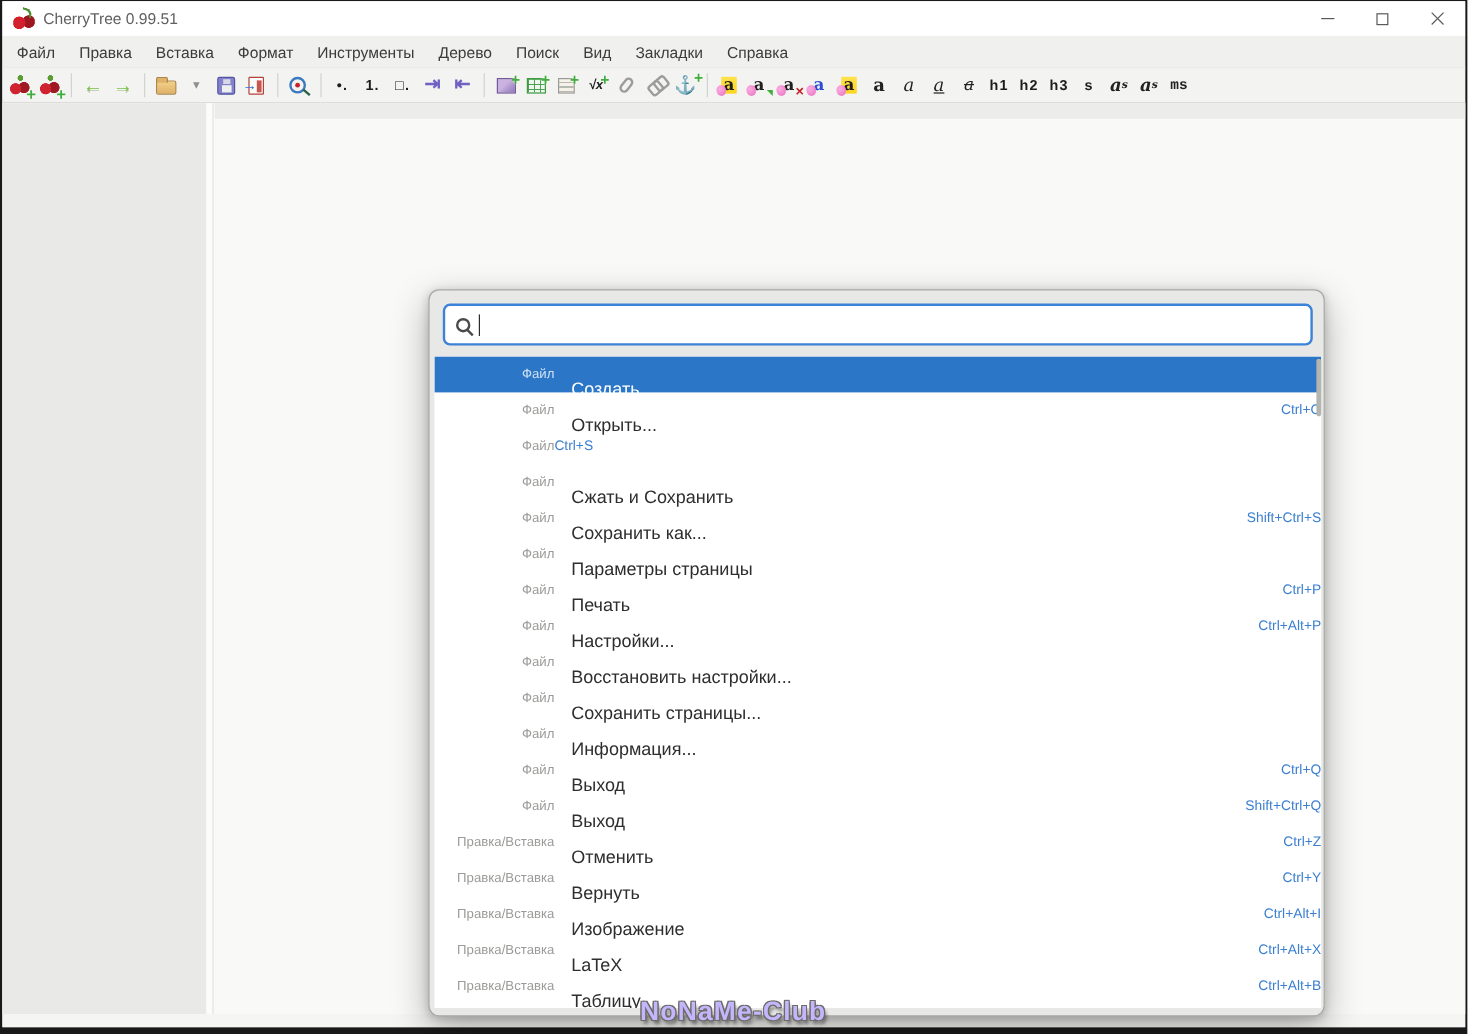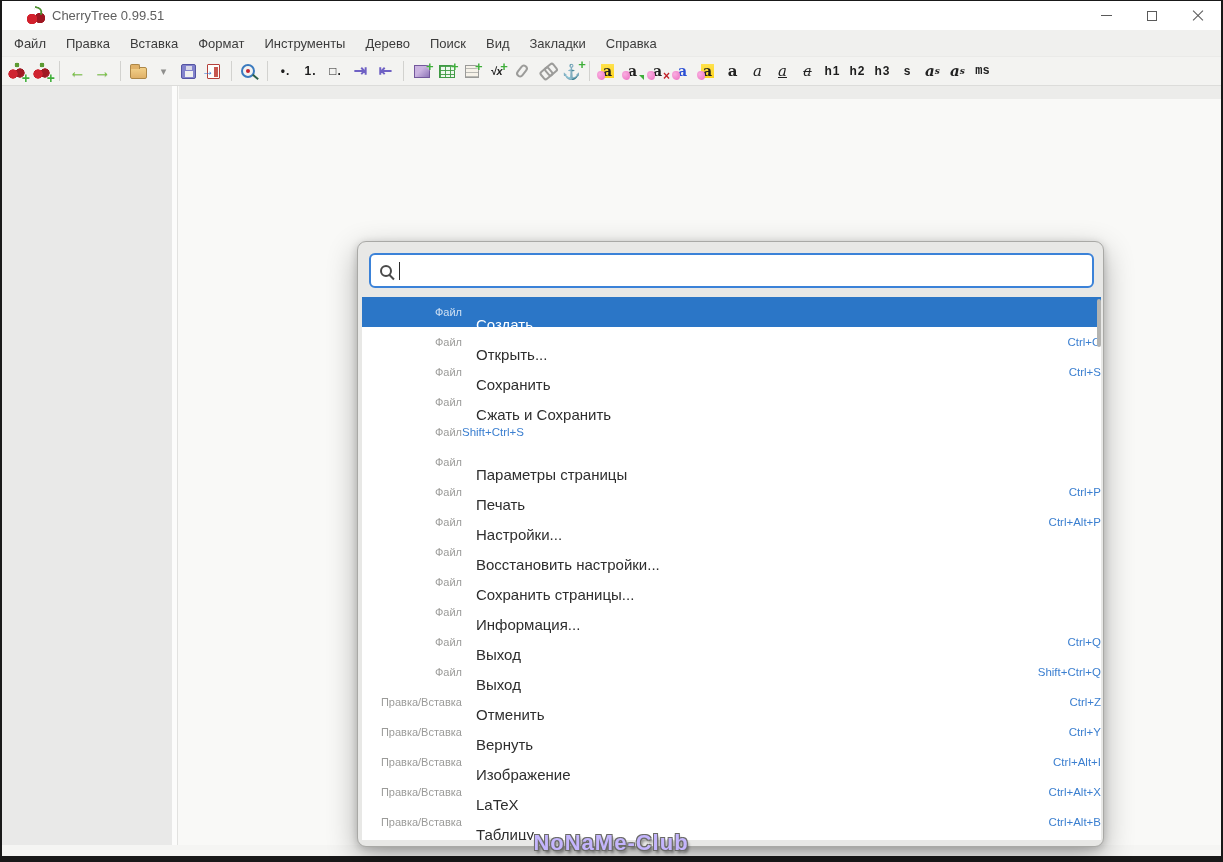--- a/index.html
+++ b/index.html
@@ -3,21 +3,21 @@
 <meta charset="utf-8">
 <style>
   * { margin:0; padding:0; box-sizing:border-box; }
   html,body { width:1223px; height:862px; overflow:hidden;
     font-family:"Liberation Sans", sans-serif; }
   .screen { position:relative; width:1223px; height:862px; background:#191919; }
   .window { position:absolute; left:2px; top:1px; width:1219px; height:855px;
     display:flex; flex-direction:column; background:#f3f3f1; }
 
   
-  .titlebar { height:29px; background:#ffffff; display:flex; align-items:center; flex:none;padding-left:16px; }
+  .titlebar { height:29px; background:#ffffff; display:flex; align-items:center; flex:none; }
   .app-icon { position:relative; width:20px; height:20px; margin:0 6px 0 8px; }
   .app-icon::before { content:""; position:absolute; left:1px; top:6px; width:18px; height:13px;
     background:
       radial-gradient(circle at 5px 7px,  #d2202c 5px, rgba(0,0,0,0) 5.5px),
       radial-gradient(circle at 13px 6px, #9e1620 5px, rgba(0,0,0,0) 5.5px); }
   .app-icon::after { content:""; position:absolute; left:8px; top:1px; width:7px; height:5px;
     border-top:2px solid #4d8f2f; border-right:2px solid #4d8f2f; border-radius:0 6px 0 0;
     transform:rotate(18deg); }
   .title-text { font-size:13px; color:#5f5f5f; }
   .win-controls { margin-left:auto; display:flex; height:100%; }
@@ -343,30 +343,30 @@
           <span class="p-lbl">Создать...</span>
           <span class="p-key"></span>
         </div>
         <div class="p-row">
           <span class="p-cat">Файл</span>
           <span class="p-lbl">Открыть...</span>
           <span class="p-key">Ctrl+O</span>
         </div>
         <div class="p-row">
           <span class="p-cat">Файл</span>
-          <span class="p-lbl">Сохранить</span>
           <span class="p-key">Ctrl+S</span>
         </div>
         <div class="p-row">
           <span class="p-cat">Файл</span>
           <span class="p-lbl">Сжать и Сохранить</span>
           <span class="p-key"></span>
         </div>
         <div class="p-row">
           <span class="p-cat">Файл</span>
+          <span class="p-lbl">Сохранить как...</span>
           <span class="p-key">Shift+Ctrl+S</span>
         </div>
         <div class="p-row">
           <span class="p-cat">Файл</span>
           <span class="p-lbl">Параметры страницы</span>
           <span class="p-key"></span>
         </div>
         <div class="p-row">
           <span class="p-cat">Файл</span>
           <span class="p-lbl">Печать</span>

